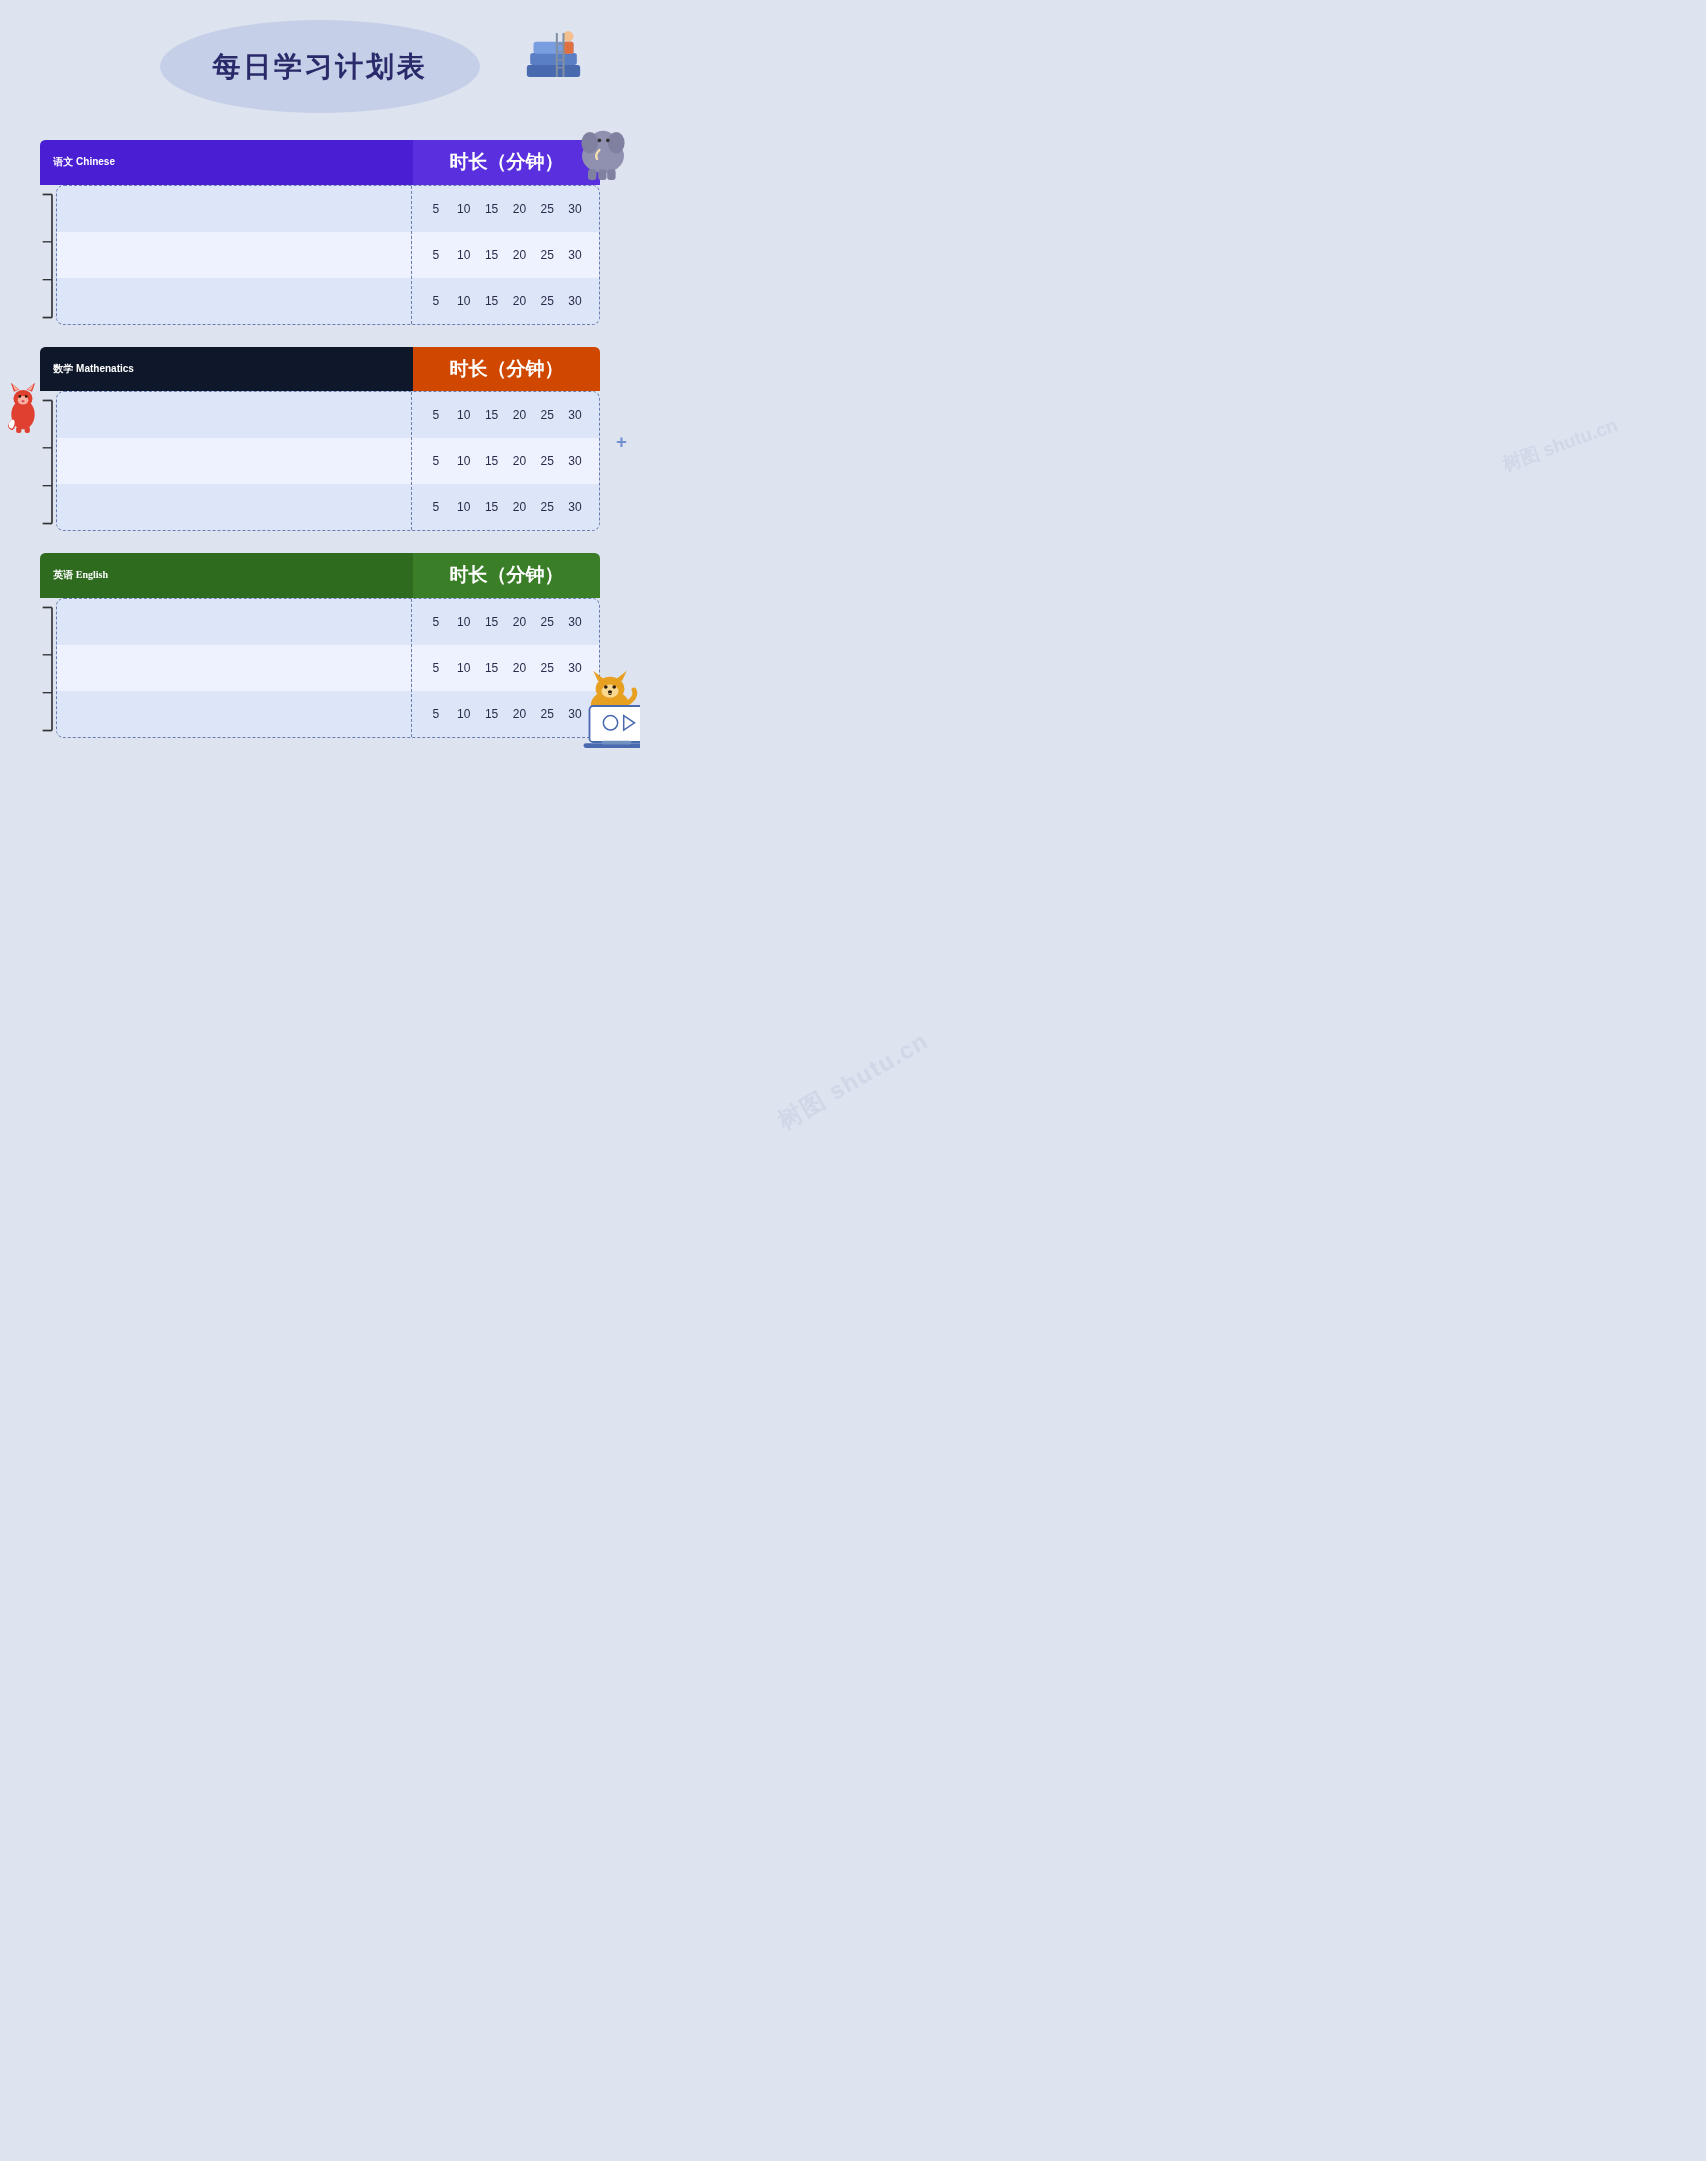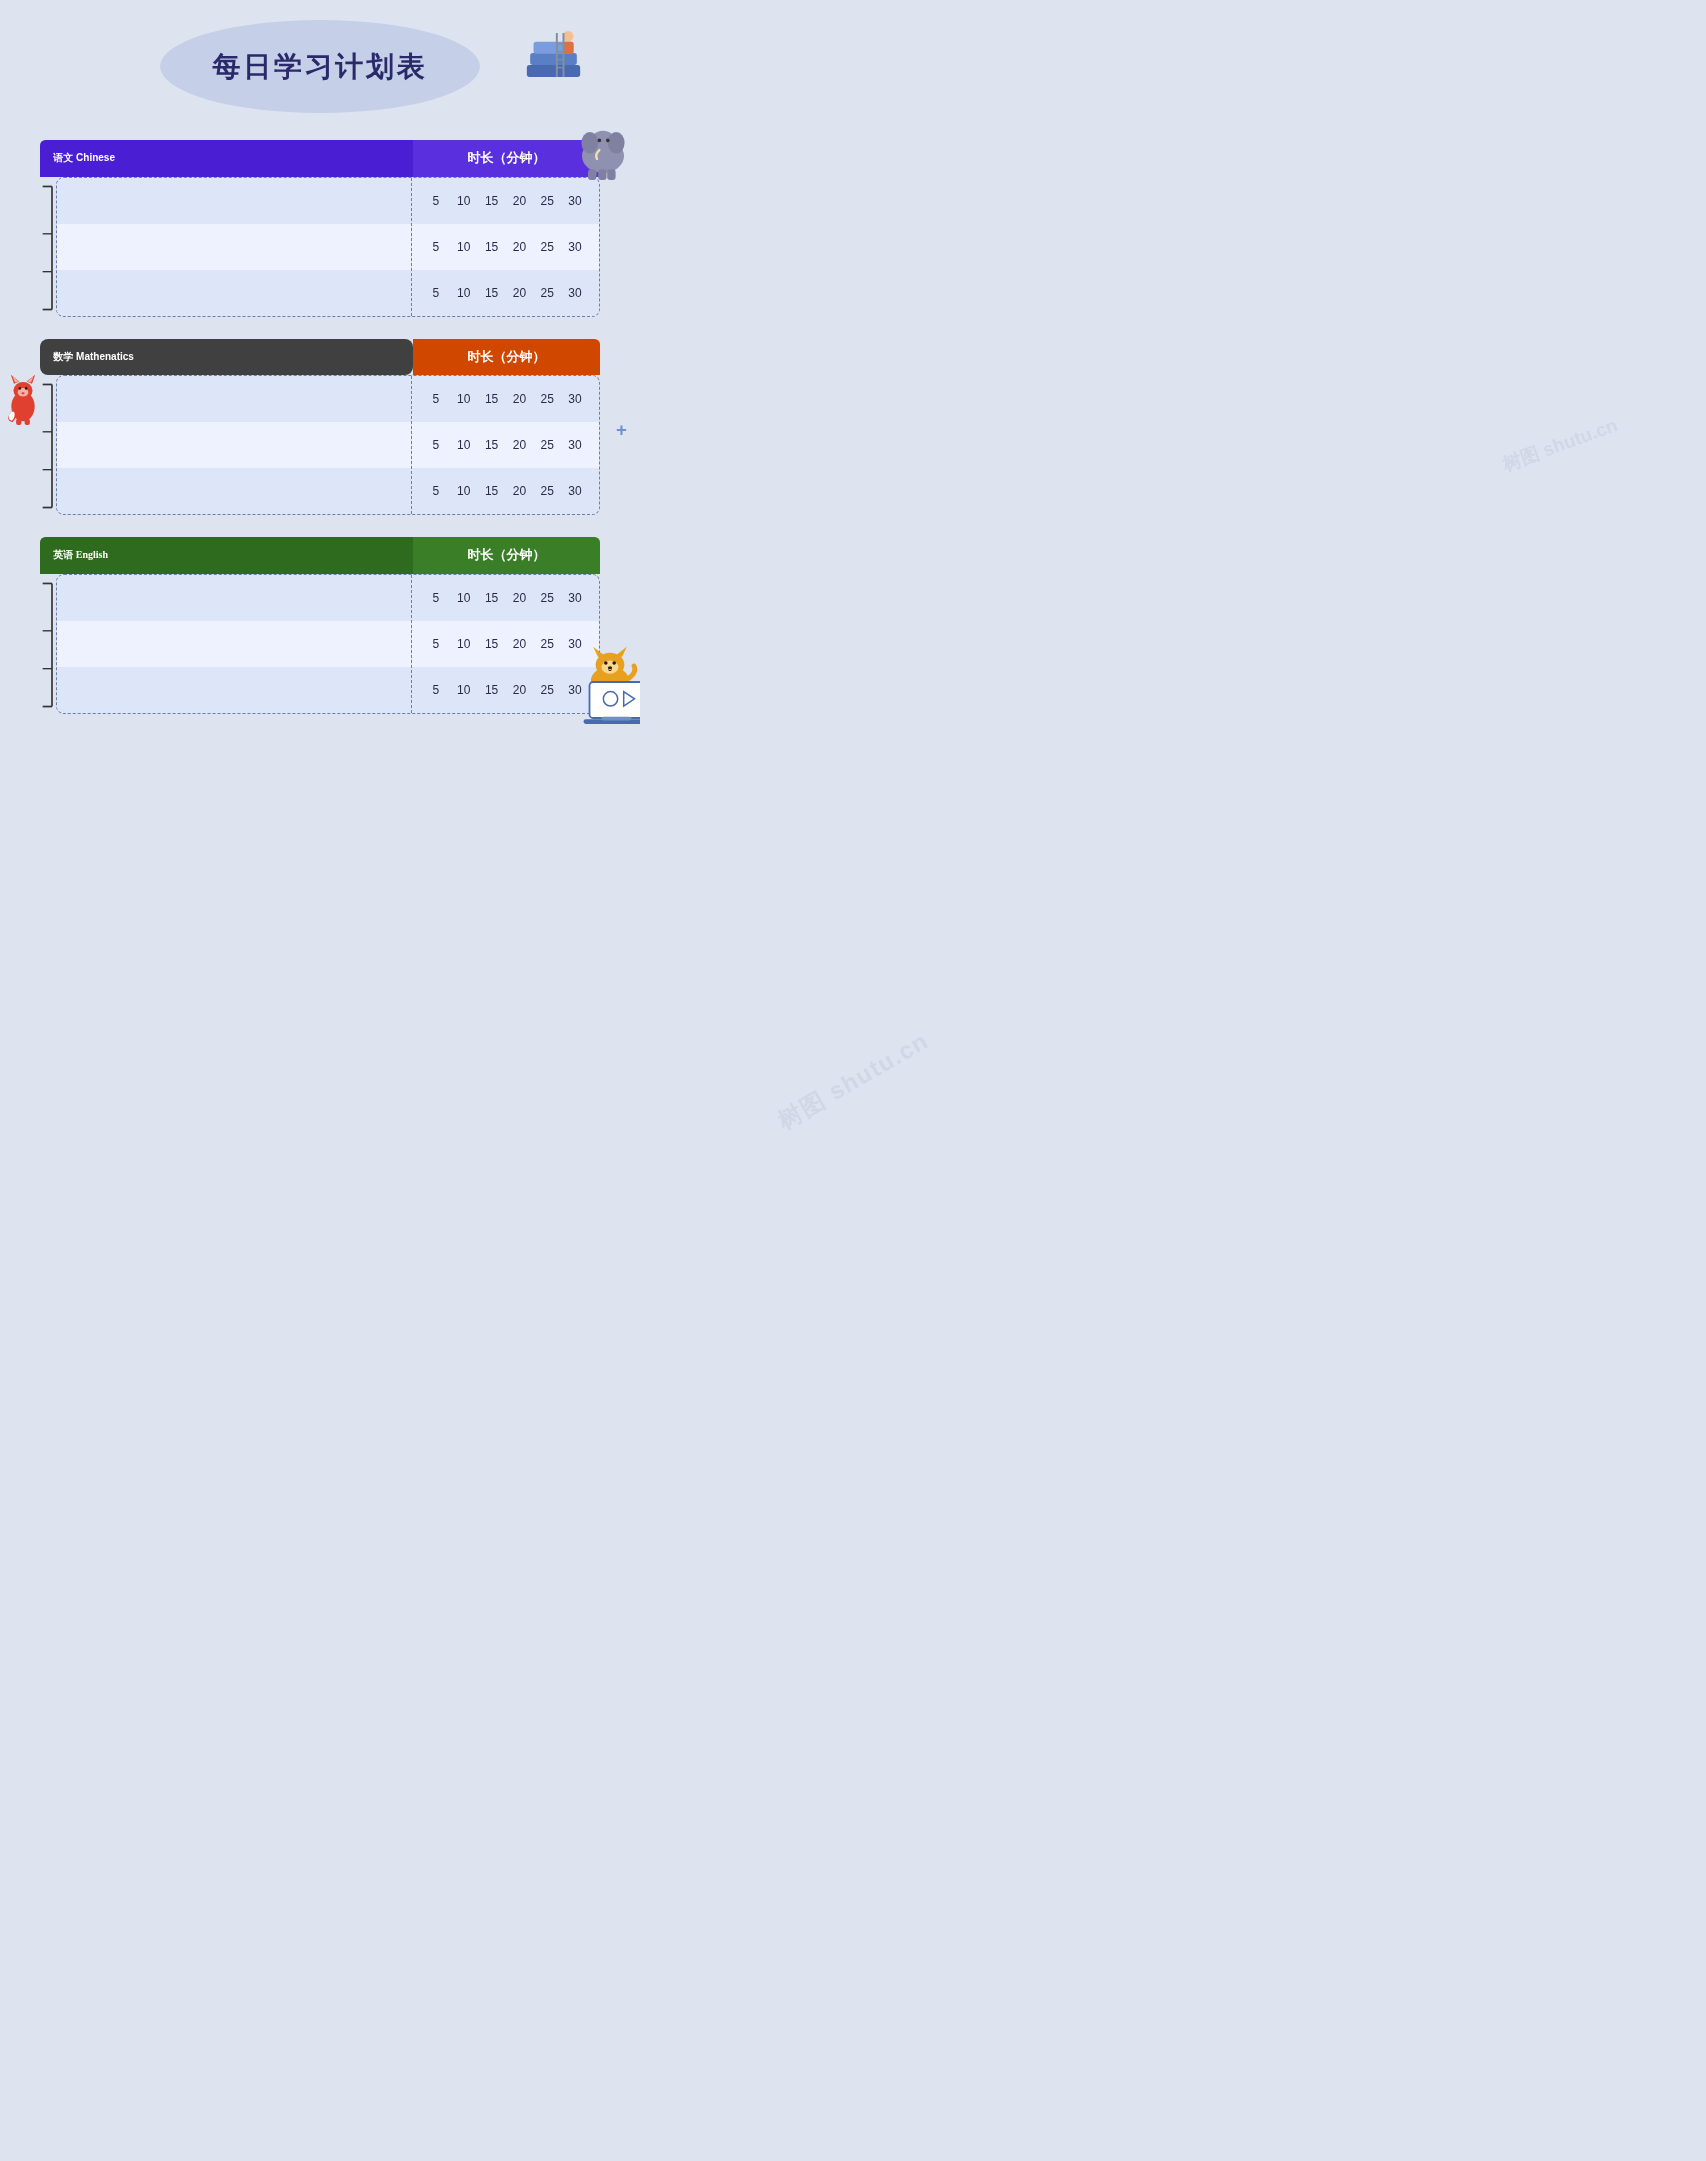--- a/index.html
+++ b/index.html
@@ -93,21 +93,21 @@
       font-weight: bold;
       color: white;
       display: flex;
       align-items: center;
       gap: 5.3px;
     }
 
     .section-duration {
       width: 187px;
       padding: 9.3px 13.3px;
-      font-size: 13px;
+      font-size: 19px;
       font-weight: bold;
       color: white;
       text-align: center;
       display: flex;
       align-items: center;
       justify-content: center;
     }
 
     
     .chinese-header .section-title { background-color: #4a1fd4; }
@@ -391,21 +391,21 @@
 
         <path d="M13 75 Q0 90 15 95 Q25 85 20 75" fill="#e04030"></path>
         <path d="M13 75 Q2 88 14 92 Q22 84 18 75" fill="white"></path>
 
         <rect x="22" y="88" width="10" height="12" rx="4" fill="#e04030"></rect>
         <rect x="38" y="88" width="10" height="12" rx="4" fill="#e04030"></rect>
       </svg>
     </div>
 
     <div class="section-header math-header">
-      <div class="section-title" style="background:#404040;border-radius:8px;">
+      <div class="section-title" style="background:#0f172a;">
         <span>数学 Mathenatics</span>
       </div>
       <div class="section-duration" style="background:#d04800;">
         <span>时长（分钟）</span>
       </div>
     </div>
 
     <div class="rows-with-bracket">
       <div class="bracket-col">
         <svg viewBox="0 0 24 210" preserveAspectRatio="none" width="16" height="100%">

